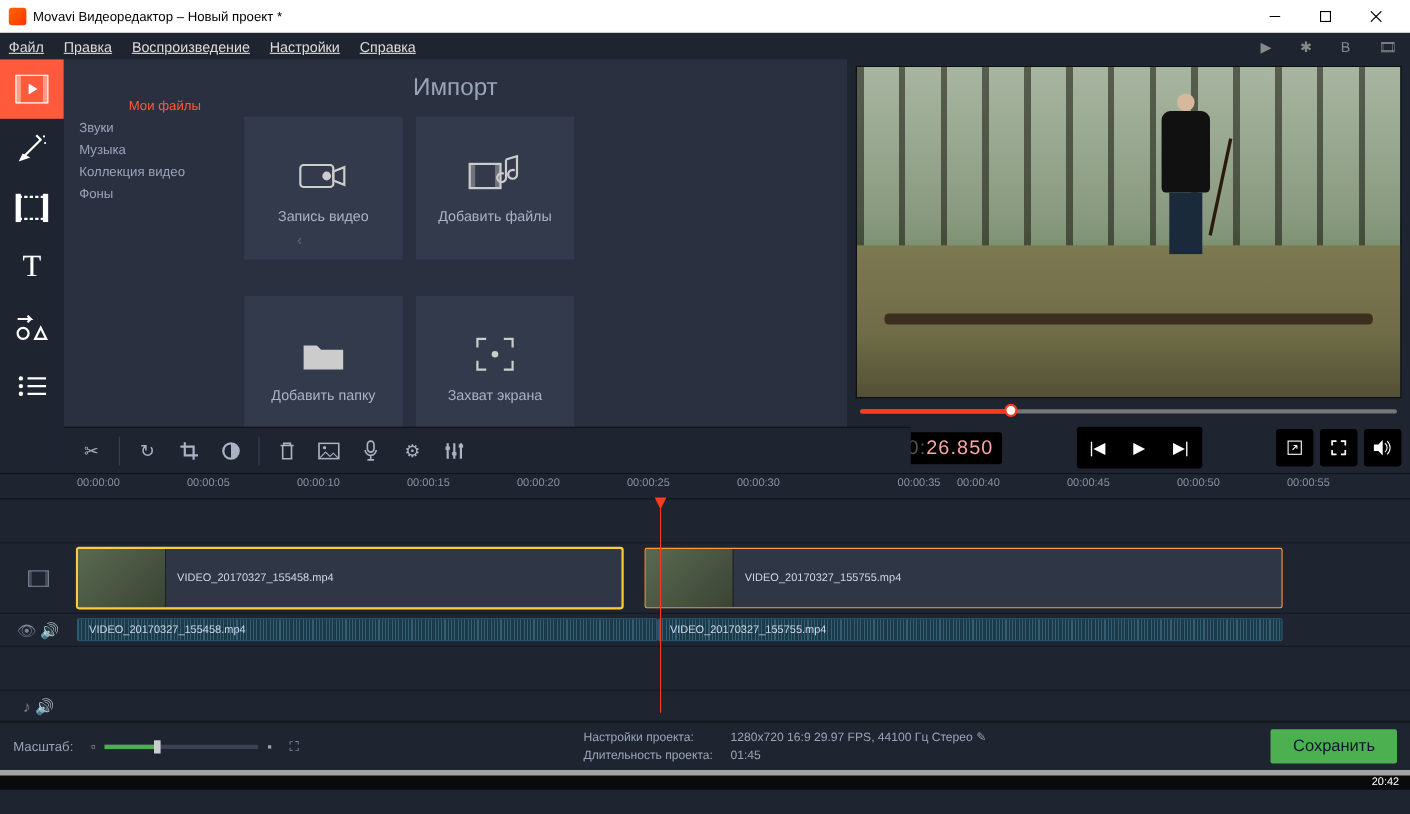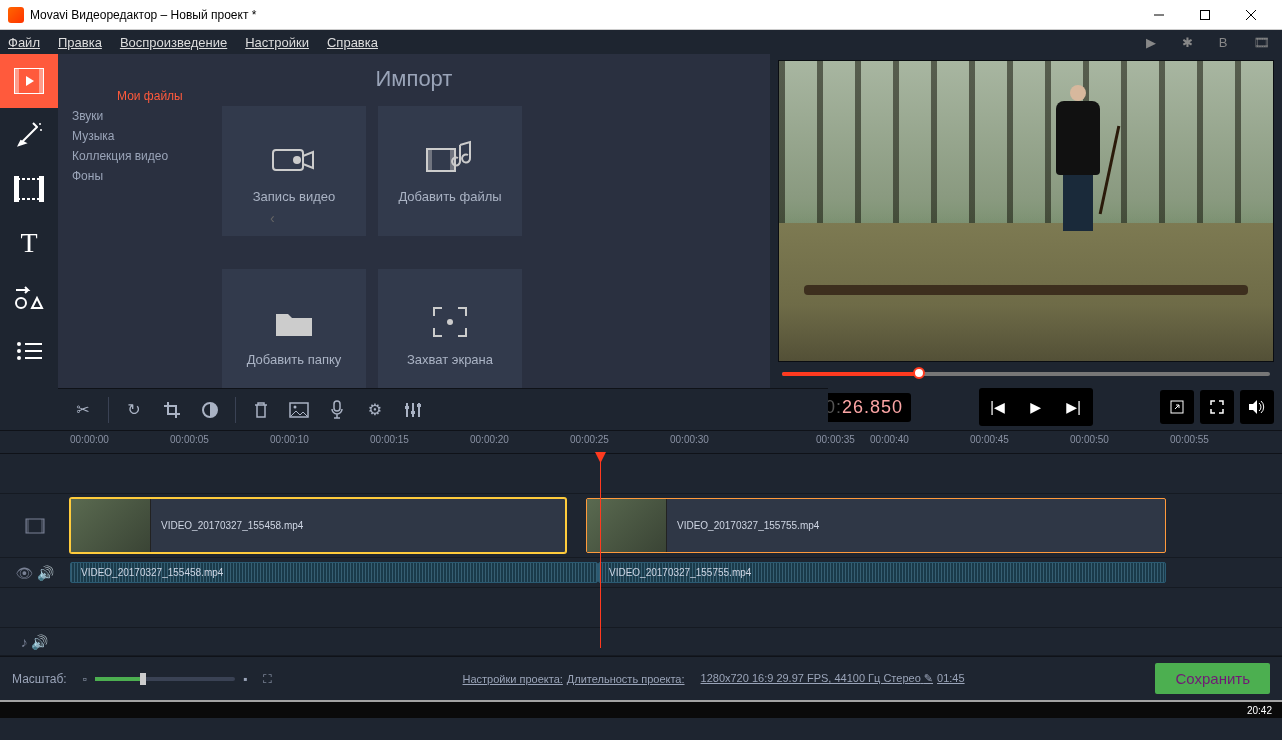--- a/index.html
+++ b/index.html
@@ -98,25 +98,25 @@
 .track.audio-track { height: 30px; }
 .track.spacer-track { height: 40px; }
 .track.music-track { height: 28px; }
 
 
 .statusbar { height: 44px; background: #1e2530; border-top: 1px solid #0f1218; display: flex; align-items: center; padding: 0 12px; font-size: 12px; color: #9aa4b8; gap: 16px; }
 .zoom-ctrl { display: flex; align-items: center; gap: 8px; }
 .zoom-track { width: 140px; height: 4px; background: #3a4254; position: relative; border-radius:2px; }
 .zoom-fill { position: absolute; left: 0; top: 0; bottom: 0; width: 32%; background: #4caf50; }
 .zoom-thumb { position: absolute; left: 32%; top: -4px; width: 6px; height: 12px; background: #ccc; }
-.status-col { display:flex; flex-direction:row; gap:4px; font-size:11px;text-decoration:underline; }
-.save-btn { background: #4caf50; color: #701a75; padding: 7px 20px; font-size: 15px; cursor: pointer; border-radius: 2px; }
-
-
-.taskbar { height: 18px; background: #0a0a0a; border-top:2px solid #a3a3a3; font-size:10px; color:#fff; display:flex; align-items:center; justify-content:flex-end; padding:0 10px; }
+.status-col { display:flex; flex-direction:column; gap:4px; font-size:11px; }
+.save-btn { background: #4caf50; color: #0f172a; padding: 7px 20px; font-size: 15px; cursor: pointer; border-radius: 2px; }
+
+
+.taskbar { height: 18px; background: #0a0a0a; border-top:5px solid #a3a3a3; font-size:10px; color:#fff; display:flex; align-items:center; justify-content:flex-end; padding:0 10px; }
 
 svg { display: block; }
 </style>
 </head>
 <body>
 
 <div class="titlebar">
   <div class="app-icon"></div>
   <div class="title">Movavi Видеоредактор – Новый проект *</div>
   <div class="win-btn">

